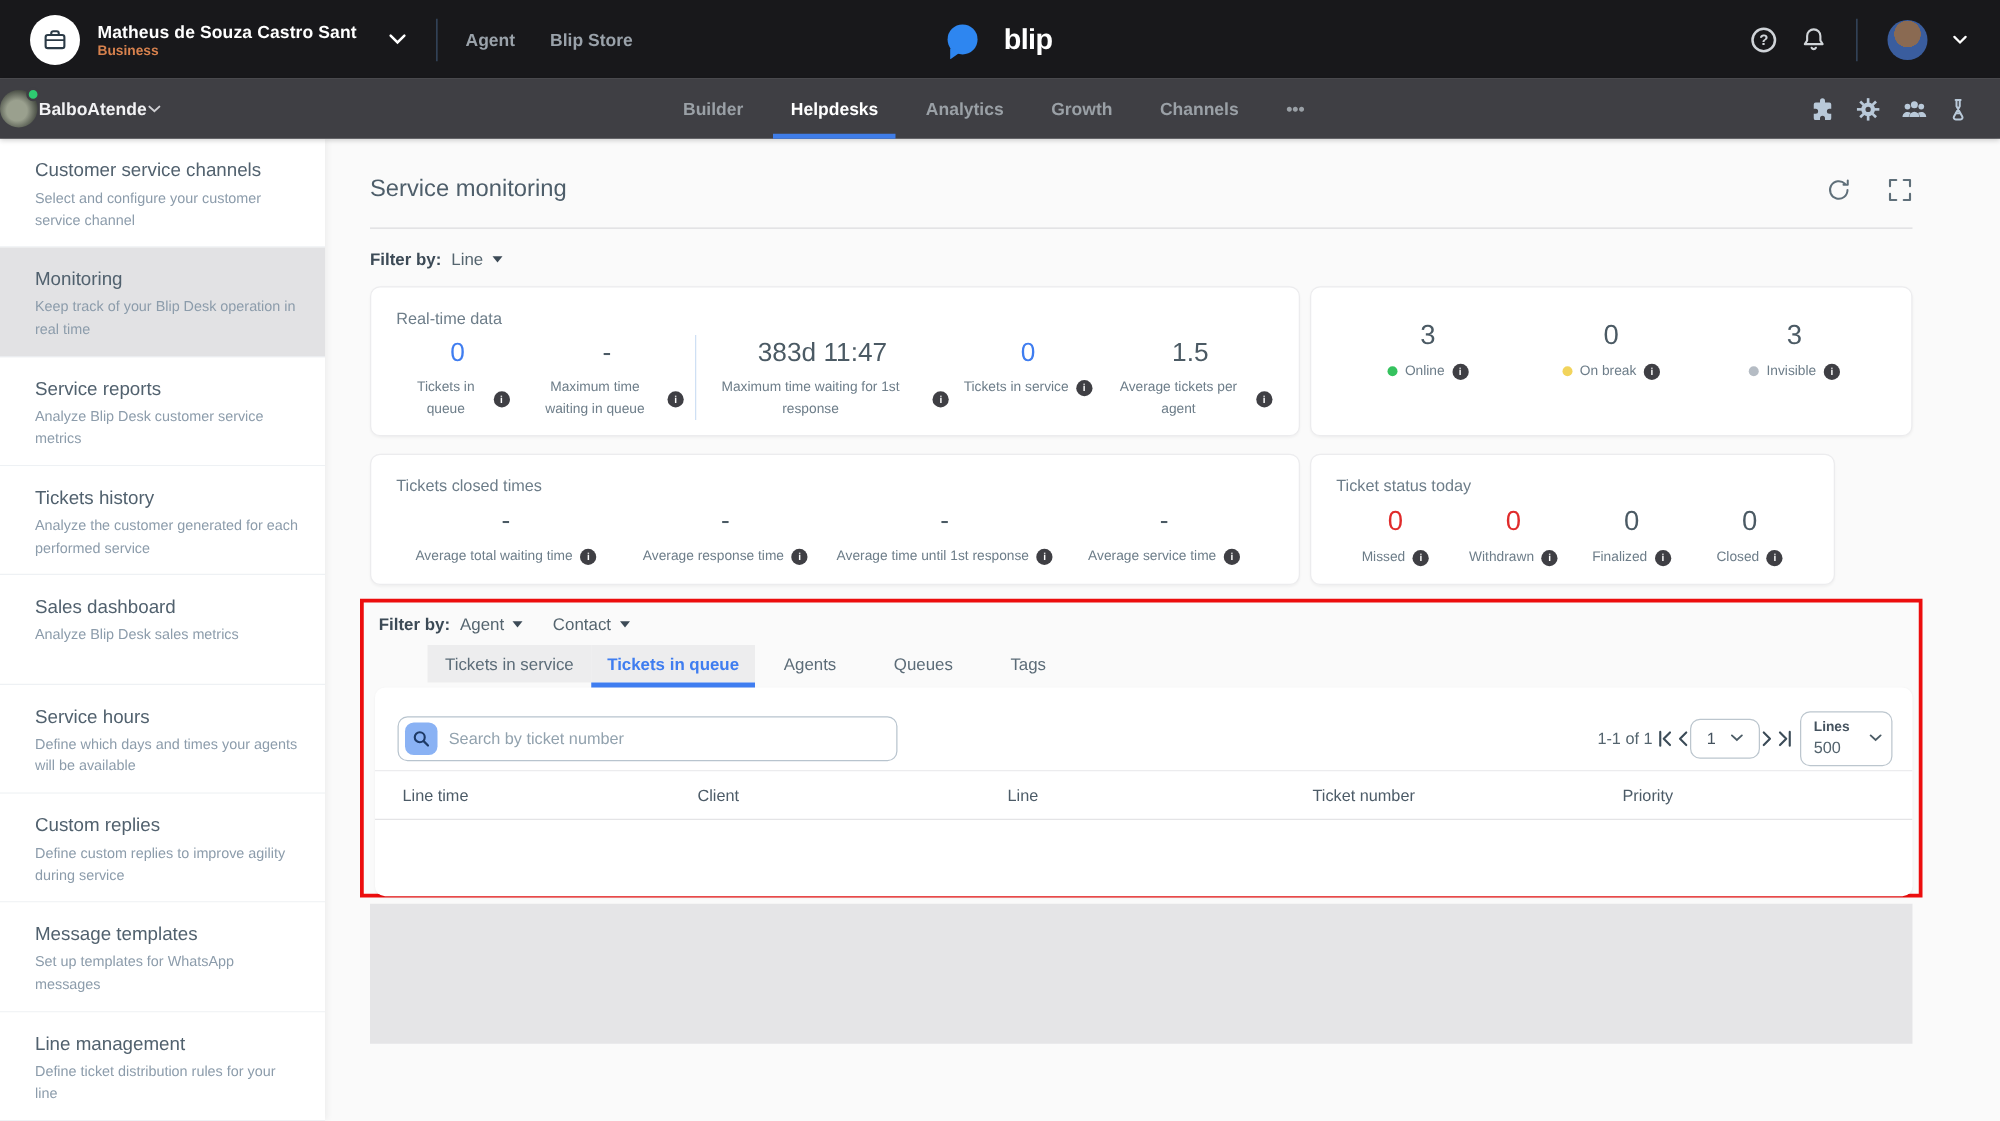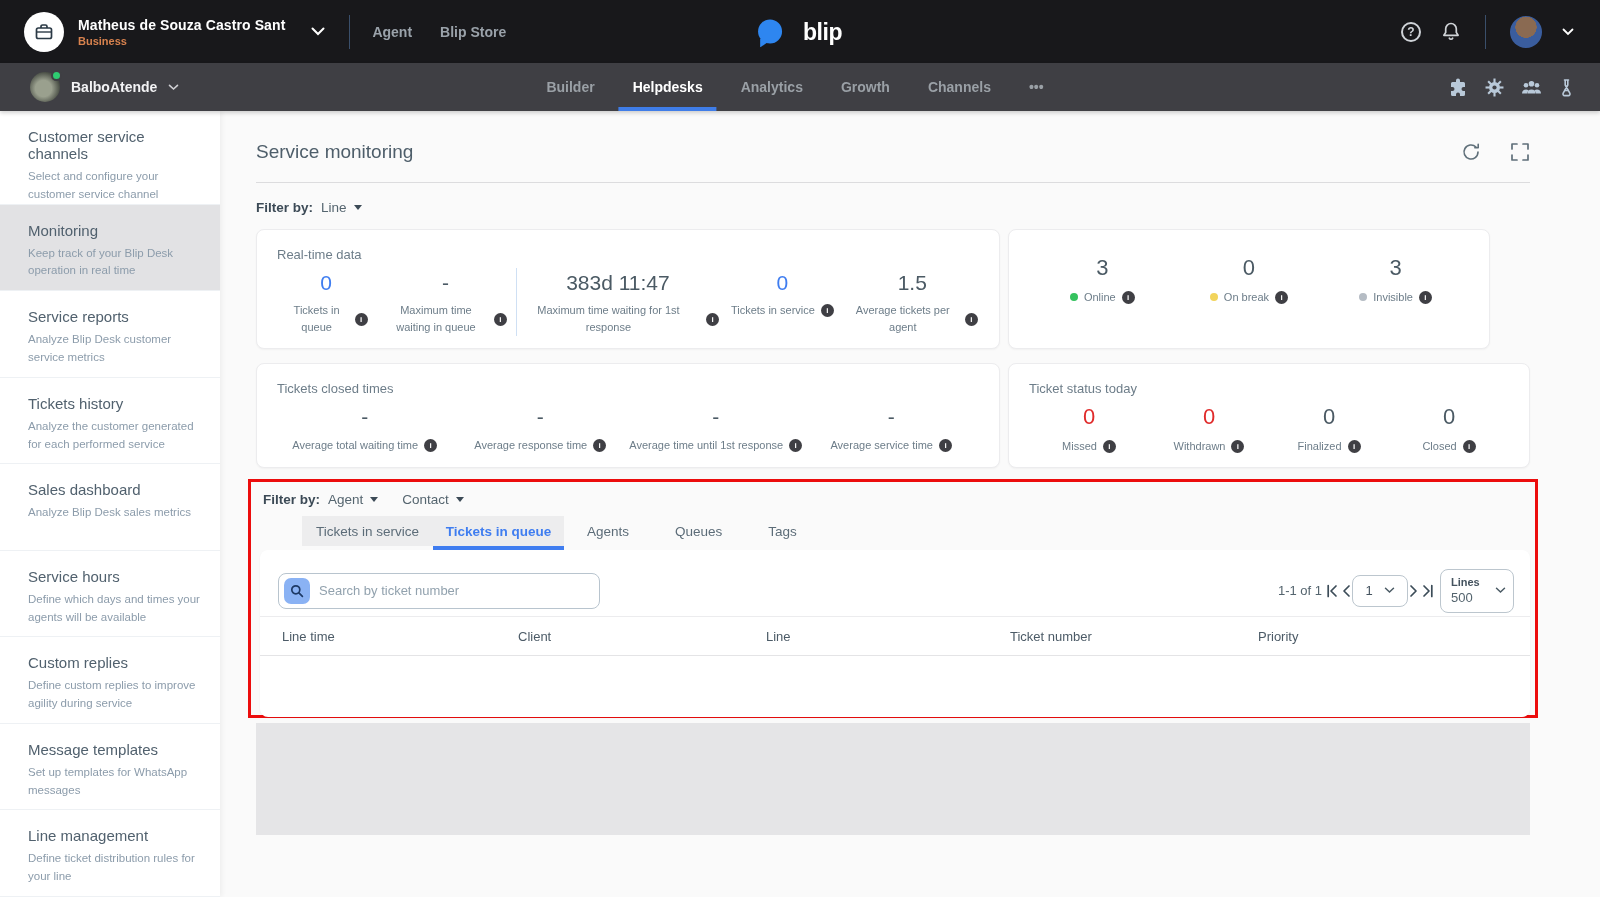--- a/index.html
+++ b/index.html
@@ -28,21 +28,21 @@
   .topbar-right { margin-left:auto; display:flex; align-items:center; gap:20px; padding-right:26px; }
   .help-circle { width:20px; height:20px; border:2px solid #cfd3d8; border-radius:50%;
     color:#cfd3d8; font-size:12px; font-weight:700; display:flex; align-items:center; justify-content:center; cursor:pointer;}
   .topbar-sep2 { width:1px; height:34px; background:#3a4f6b; margin:0 4px; }
   .avatar { width:32px; height:32px; border-radius:50%;
     background:radial-gradient(circle at 50% 35%, #8a6a52 0 40%, #3a5d9e 41%); }
 
   
   .navbar { height:48px; background:#3f3f44; display:flex; align-items:center; position:relative;
     box-shadow:0 2px 4px rgba(0,0,0,.18); z-index:5; }
-  .bot { display:flex; align-items:center; padding-left:30px; gap:11px; }
+  .bot { display:flex; align-items:center; gap:1px; }
   .bot-avatar { width:30px; height:30px; border-radius:50%; position:relative;
     background:radial-gradient(circle at 45% 55%, #9aa08e 0 35%, #4a4f46 70%); }
   .bot-dot { position:absolute; right:-2px; top:-2px; width:11px; height:11px; border-radius:50%;
     background:#2ecc71; border:2px solid #3f3f44; }
   .bot-name { color:#f2f2f4; font-size:14px; font-weight:600; }
   .nav-tabs { position:absolute; left:50%; transform:translateX(-51%); height:100%;
     display:flex; align-items:center; gap:38px; }
   .nav-tab { color:#9aa0a6; font-size:14px; font-weight:600; height:100%; display:flex;
     align-items:center; position:relative; cursor:pointer; white-space:nowrap; }
   .nav-tab.active { color:#fff; }
@@ -82,21 +82,21 @@
   .metric.divided { border-left:1px solid #cfe0f4; }
   .metric-value { font-size:21px; color:#4b5a64; line-height:1.4; }
   .v-blue { color:#3f7df0; } .v-red { color:#e02b2b; }
   .metric-label { display:flex; align-items:center; justify-content:center; gap:6px;
     margin-top:5px; font-size:11px; color:#6d7d89; }
   .metric-label .txt { line-height:1.55; }
   .dot { width:8px; height:8px; border-radius:50%; display:inline-block; }
   .info { width:13px; height:13px; min-width:13px; border-radius:50%; background:#3f3f44; color:#fff;
     font-size:8px; font-weight:700; display:inline-flex; align-items:center; justify-content:center; cursor:pointer; }
   .card-realtime { width:744px; } .card-agents { width:482px; }
-  .card-closed { width:744px; } .card-statustoday { width:522px; }
+  .card-closed { width:744px; } .card-statustoday { width:420px; }
   .card-realtime .metric:nth-child(1){width:14%} .card-realtime .metric:nth-child(2){width:20%}
   .card-realtime .metric:nth-child(3){width:29%} .card-realtime .metric:nth-child(4){width:18%}
   .card-realtime .metric:nth-child(5){width:19%}
   .card-realtime .metric:nth-child(1) .txt{max-width:64px}
   .card-realtime .metric:nth-child(2) .txt{max-width:104px}
   .card-realtime .metric:nth-child(3) .txt{max-width:200px}
   .card-realtime .metric:nth-child(5) .txt{max-width:112px}
   .card-agents .metric{width:33.33%} .card-agents .metric-value{font-size:22px}
   .card-closed .metric{width:25%} .card-statustoday .metric{width:25%}
   .card-statustoday .metric-value{font-size:22px}
@@ -106,21 +106,21 @@
   .panel-filter { display:flex; align-items:center; gap:8px; font-size:13.5px; padding-left:3px; }
   .panel-tabs { display:flex; margin:9px 0 4px 42px; height:30px; }
   .ptab { font-size:13.5px; color:#5c6c78; display:flex; align-items:center; justify-content:center;
     position:relative; cursor:pointer; padding:0 23px; white-space:nowrap; }
   .ptab.grouped { background:#ededee; width:131px; padding:0; }
   .ptab.active { color:#3f7df0; font-weight:600; }
   .ptab.active::after { content:""; position:absolute; left:0; right:0; bottom:-4px; height:4px; background:#3f7df0; }
   .panel-card { background:#fff; border-radius:8px; height:167px; overflow:hidden;
     box-shadow:0 1px 2px rgba(0,0,0,.05); }
   .toolbar { display:flex; align-items:center; padding:15px 16px 0 18px; height:66px; }
-  .searchbox { width:322px; height:36px; border:1px solid #b8c4ce; border-radius:8px;
+  .searchbox { width:400px; height:36px; border:1px solid #b8c4ce; border-radius:8px;
     display:flex; align-items:center; padding-left:5px; background:#fff; }
   .search-ico { width:26px; height:26px; border-radius:7px; background:#8ab2f4;
     display:flex; align-items:center; justify-content:center; }
   .searchbox input { border:none; outline:none; font-size:13px; color:#44525e; flex:1;
     padding-left:9px; font-family:inherit; background:transparent; }
   .searchbox input::placeholder { color:#92a2ae; }
   .pager { margin-left:auto; display:flex; align-items:center; }
   .pager-range { font-size:13px; color:#54646e; margin-right:2px; }
   .pg-btn { cursor:pointer; display:flex; }
   .page-select { width:56px; height:32px; border:1px solid #bcc6ce; border-radius:8px;

